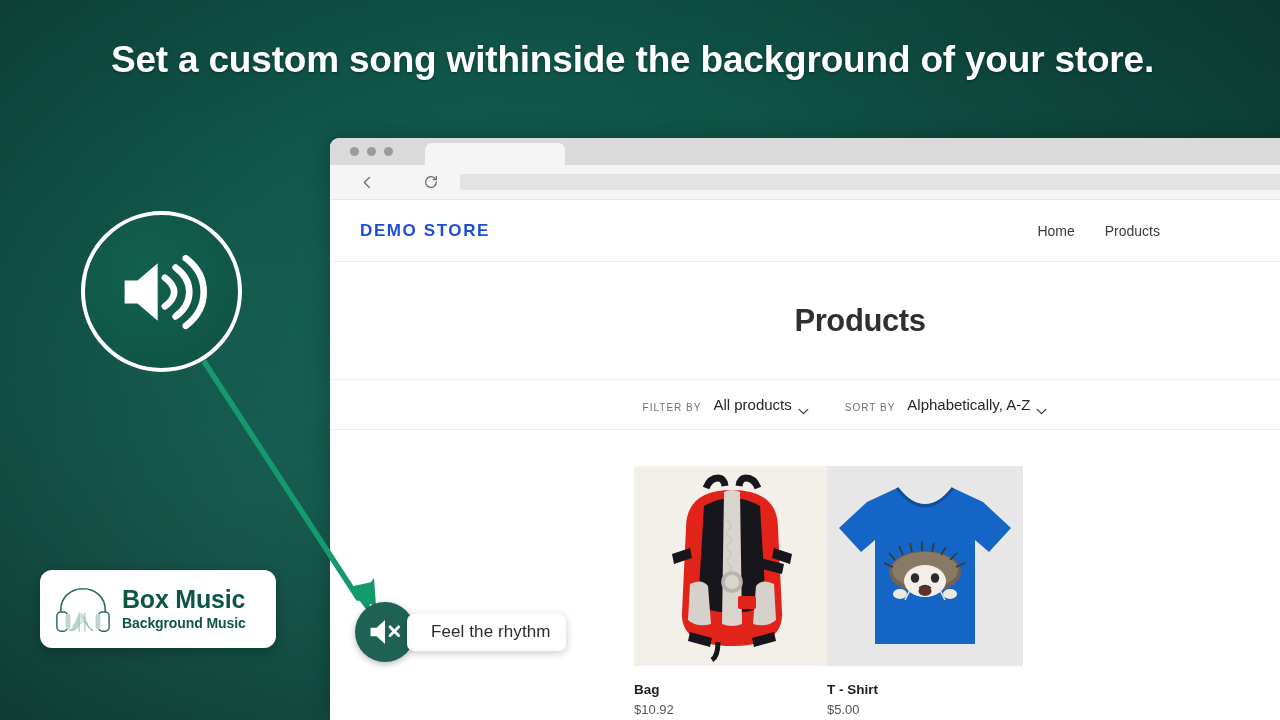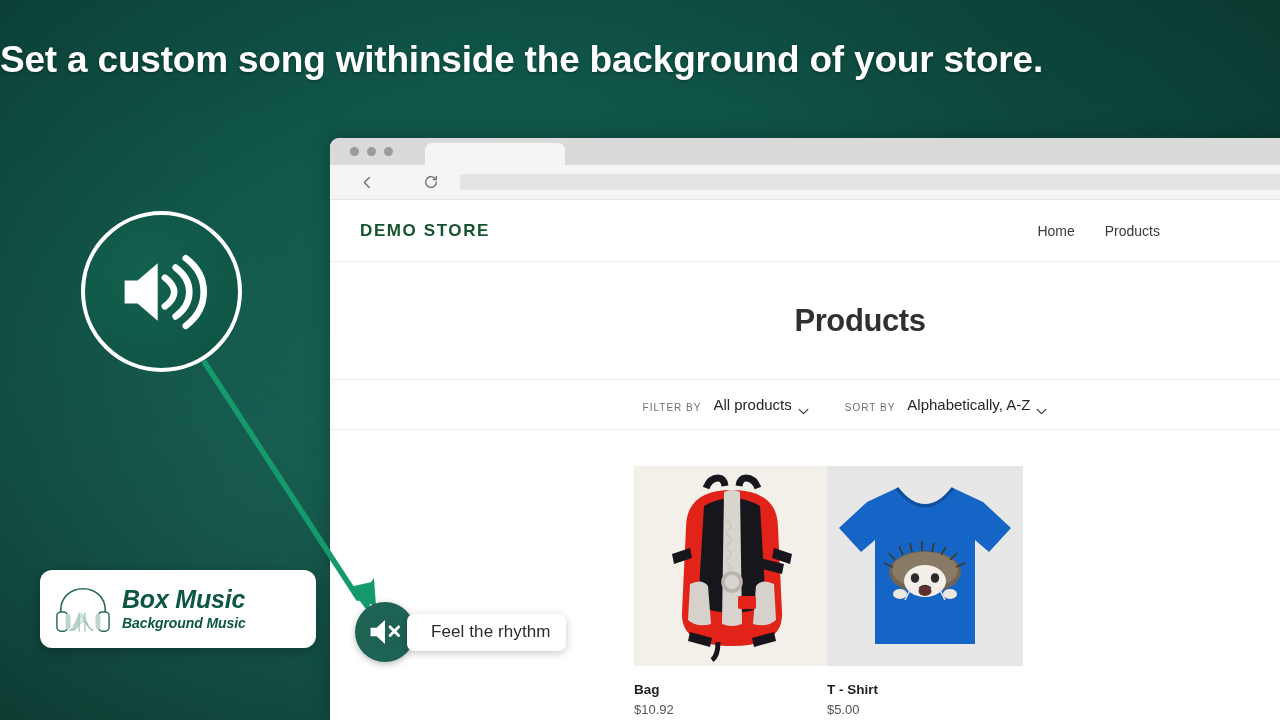--- a/index.html
+++ b/index.html
@@ -25,21 +25,21 @@
     background:
       radial-gradient(circle at 18% 72%, rgba(255,255,255,.035), rgba(255,255,255,0) 38%),
       radial-gradient(circle at 76% 22%, rgba(0,0,0,.10), rgba(0,0,0,0) 46%);
     pointer-events: none;
   }
 
   
   #headline {
     position: absolute;
     top: 38px; left: 0; width: 1154px;
-    text-align: left;
+    text-align: right;
     color: #ffffff;
     font-size: 37px;
     font-weight: 700;
     letter-spacing: -0.2px;
     line-height: 1.2;
     text-shadow: 0 1px 3px rgba(0,0,0,.35);
     z-index: 6;
   }
 
   
@@ -60,28 +60,27 @@
     position: absolute;
     left: 0; top: 0; width: 1280px; height: 720px;
     z-index: 8;
     pointer-events: none;
   }
 
   
   #brand-card {
     position: absolute;
     left: 40px; top: 570px;
-    width: 276px; height: 78px;
+    width: 236px; height: 78px;
     background: #ffffff;
     border-radius: 12px;
     box-shadow: 0 3px 12px rgba(0,0,0,.25);
     display: flex; align-items: center;
     padding: 0 14px;
     z-index: 9;
-    font-style: italic;
   }
   #brand-card .logo { width: 58px; height: 52px; flex: 0 0 58px; margin-right: 10px; }
   #brand-card .logo svg { width: 100%; height: 100%; display: block; }
   .brand-text { display: flex; flex-direction: column; justify-content: center; }
   .brand-title {
     font-size: 25px; font-weight: 700; color: #0d5644; line-height: 1.08;
     letter-spacing: -0.2px;
   }
   .brand-sub {
     font-size: 14px; font-weight: 700; color: #0d5644; line-height: 1.2;
@@ -161,21 +160,21 @@
 
   
   .store { background: #ffffff; height: 520px; }
   .store-header {
     height: 62px;
     display: flex; align-items: center;
     padding: 0 0 0 30px;
     border-bottom: 1px solid #ececec;
   }
   .store-logo {
-    font-size: 17px; font-weight: 700; color: #14532d;
+    font-size: 17px; font-weight: 700; color: #1d4ed8;
     letter-spacing: 1.6px;
   }
   .store-nav { margin-left: auto; display: flex; gap: 30px; padding-right: 170px; }
   .store-nav a {
     font-size: 14px; color: #3a3a3a; text-decoration: none;
   }
   .hero {
     height: 118px;
     display: flex; align-items: center; justify-content: center;
     border-bottom: 1px solid #ececec;

